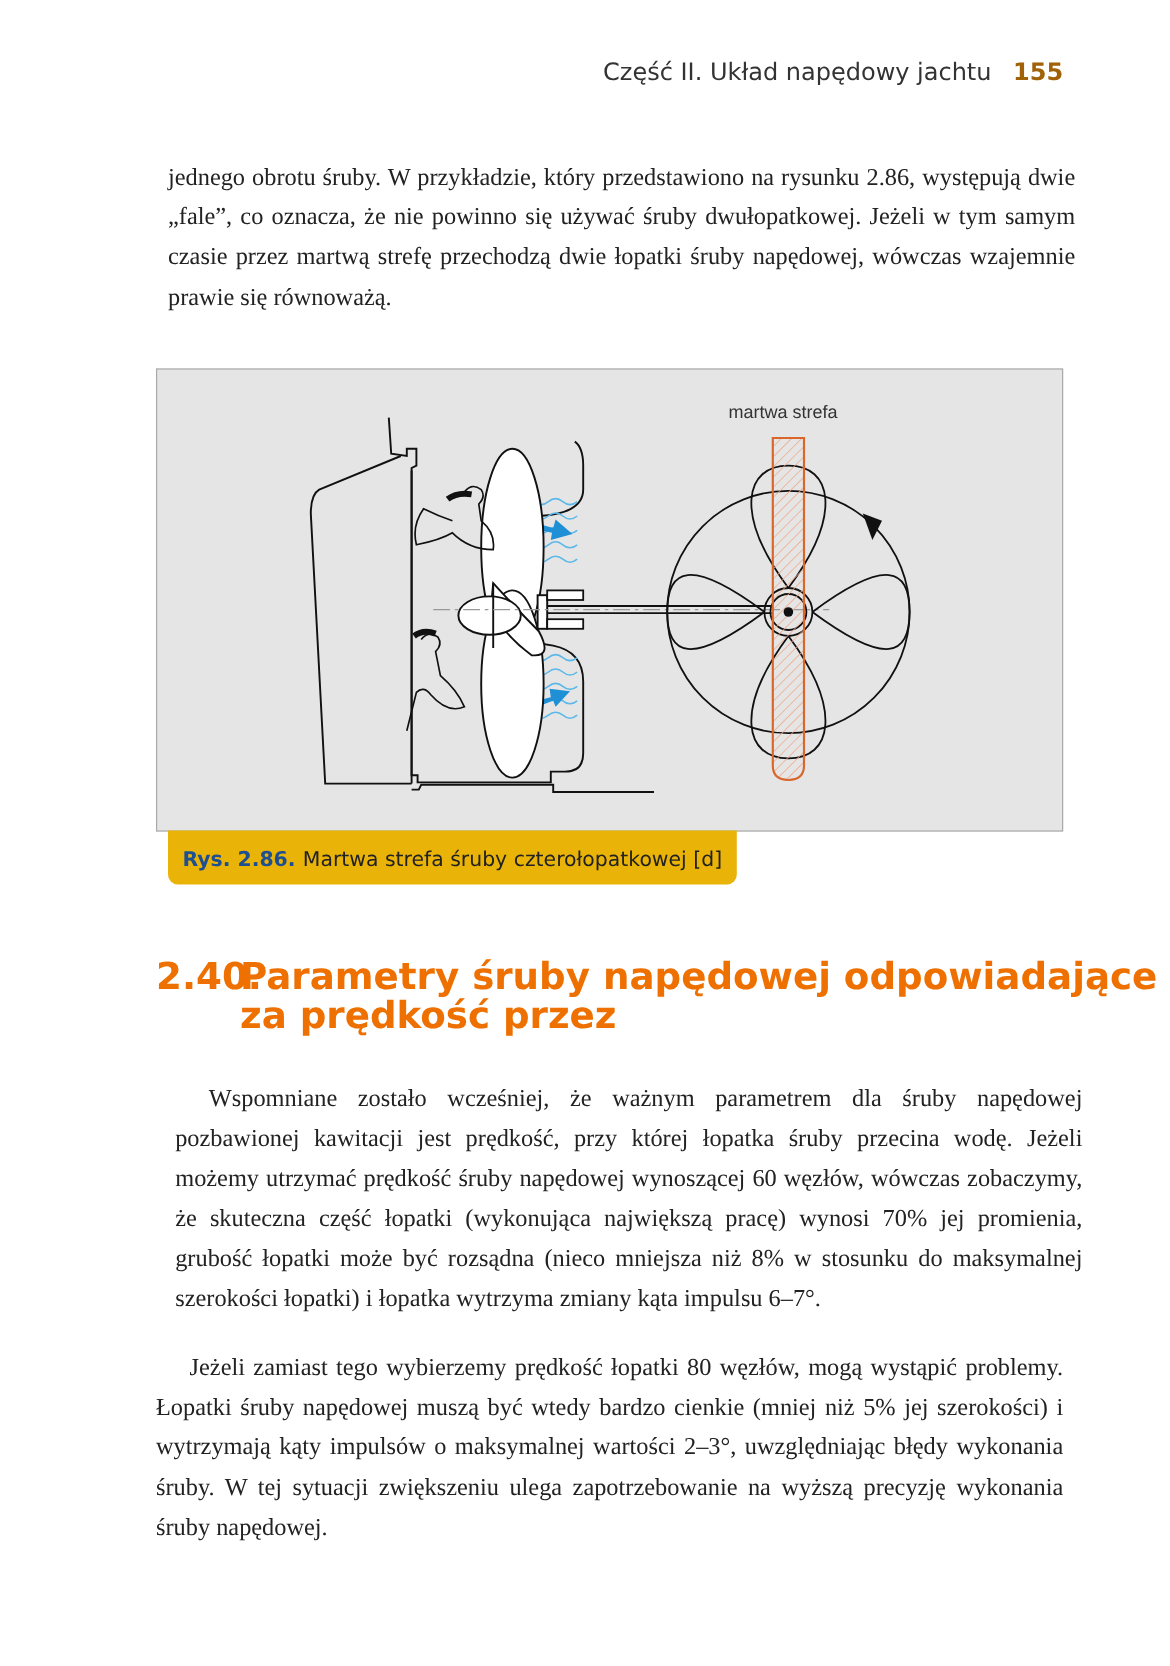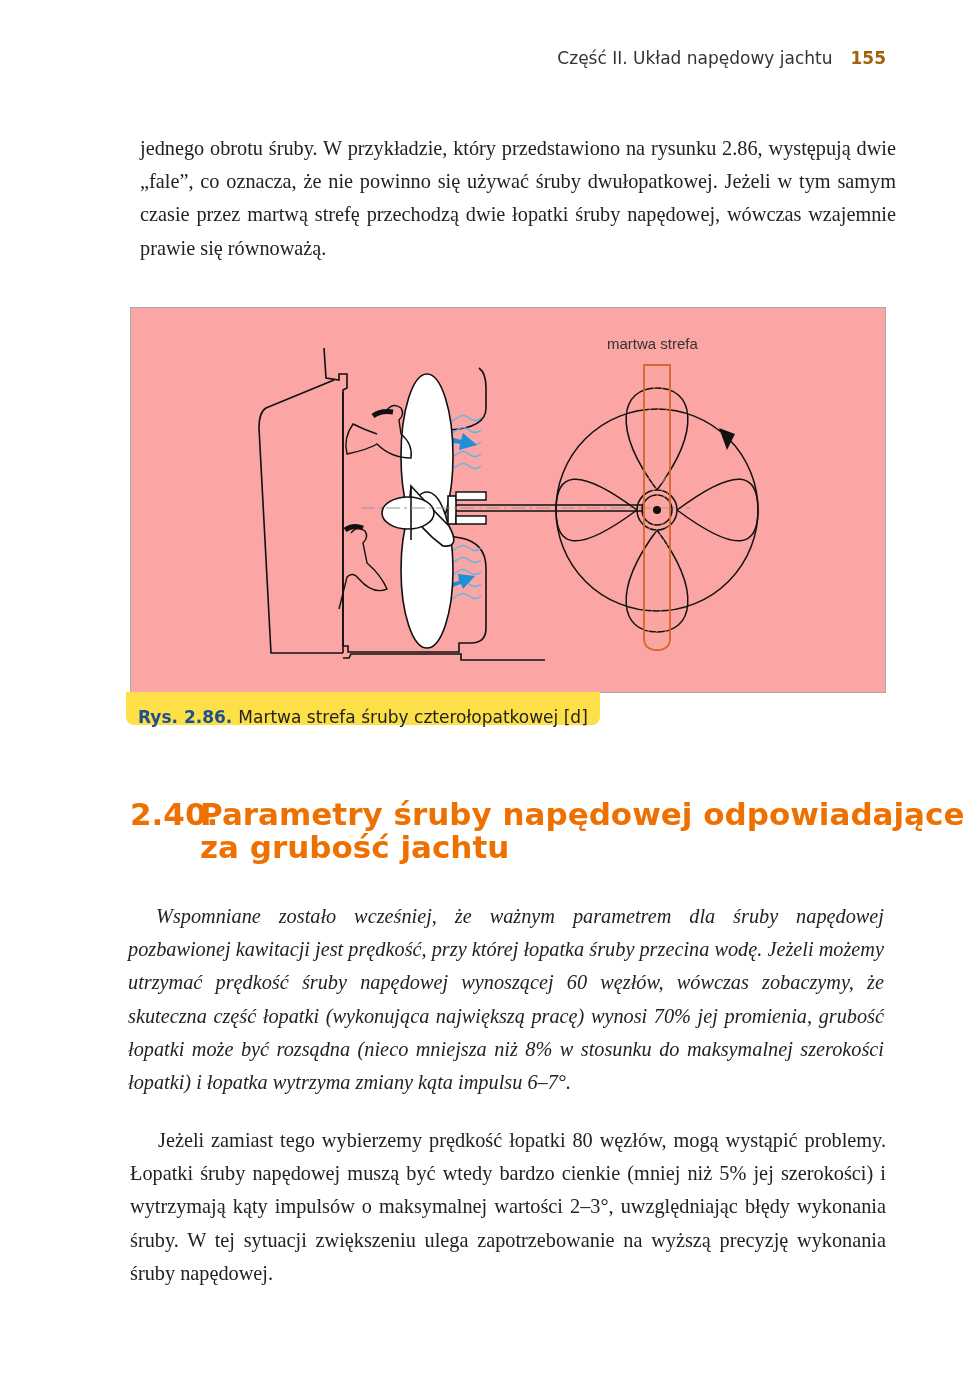--- a/index.html
+++ b/index.html
@@ -1,29 +1,29 @@
 <!DOCTYPE html>
 <html><head>
 <meta charset="utf-8">
 <style>
   html, body { margin:0; padding:0; background:#ffffff; }
   body { width:975px; height:1388px; position:relative; overflow:hidden; }
-  .running-head { position:absolute; top:48px; right:89px; font-family:"DejaVu Sans", sans-serif; font-size:17px; color:#333; display:flex; gap:18px; align-items:flex-end; }
+  .running-head { position:absolute; top:48px; right:89px; font-family:"DejaVu Sans", sans-serif; font-size:20px; color:#333; display:flex; gap:18px; align-items:flex-end; }
   .running-head .page-no { font-weight:bold; color:#a16207; }
   .body-text { font-family:"Liberation Serif", serif; color:#222; font-size:20.3px; line-height:33.2px; text-align:justify; }
   .para1 { position:absolute; top:132px; left:140px; width:756px; }
-  .figure-box { position:absolute; top:307px; left:130px; width:754px; height:384px; border:1.5px solid #aaaaaa; background:#fca5a5; }
+  .figure-box { position:absolute; top:307px; left:130px; width:754px; height:384px; border:1.5px solid #aaaaaa; background:#e5e5e5; }
   .figure-box svg { position:absolute; left:0; top:0; }
   .fig-label { position:absolute; left:476px; top:27px; font-family:"Liberation Sans", sans-serif; font-size:15px; color:#333; }
-  .caption { position:absolute; top:692px; left:126px; height:33px; padding:0 12px; background:#fde047; border-radius:0 0 8px 8px; font-family:"DejaVu Sans", sans-serif; font-size:17px; line-height:50px; color:#222; white-space:nowrap; }
+  .caption { position:absolute; top:692px; left:140px; height:45px; padding:0 12px; background:#eab308; border-radius:0 0 8px 8px; font-family:"DejaVu Sans", sans-serif; font-size:17px; line-height:50px; color:#222; white-space:nowrap; }
   .caption .fig-num { color:#1d4f91; font-weight:bold; margin-right:6px; }
   .section-heading { position:absolute; top:798px; left:130px; font-family:"DejaVu Sans", sans-serif; font-weight:bold; font-size:31px; line-height:33px; color:#ee7000; }
   .section-heading .num { display:inline-block; width:70px; }
   .section-heading .line2 { padding-left:70px; display:block; }
-  .para2 { position:absolute; top:900px; left:128px; width:756px;font-style:italic; }
+  .para2 { position:absolute; top:900px; left:146px; width:756px; }
   .para3 { position:absolute; top:1124px; left:130px; width:756px; }
   .indent { text-indent:28px; margin:0; }
 </style>
 </head>
 <body>
 
 <div class="running-head">
   <span>Część II. Układ napędowy jachtu</span>
   <span class="page-no">155</span>
 </div>
@@ -103,17 +103,17 @@
   </svg>
   <div class="fig-label">martwa strefa</div>
 </div>
 
 <div class="caption">
   <span class="fig-num">Rys. 2.86.</span><span>Martwa strefa śruby czterołopatkowej [d]</span>
 </div>
 
 <div class="section-heading">
   <span class="num">2.40.</span><span>Parametry śruby napędowej odpowiadające</span>
-  <span class="line2">za grubość jachtu</span>
+  <span class="line2">za prędkość przez</span>
 </div>
 
 <p class="body-text para2 indent">Wspomniane zostało wcześniej, że ważnym parametrem dla śruby napędowej pozbawionej kawitacji jest prędkość, przy której łopatka śruby przecina wodę. Jeżeli możemy utrzymać prędkość śruby napędowej wynoszącej 60 węzłów, wówczas zobaczymy, że skuteczna część łopatki (wykonująca największą pracę) wynosi 70% jej promienia, grubość łopatki może być rozsądna (nieco mniejsza niż 8% w stosunku do maksymalnej szerokości łopatki) i łopatka wytrzyma zmiany kąta impulsu 6–7°.</p>
 <p class="body-text para3 indent">Jeżeli zamiast tego wybierzemy prędkość łopatki 80 węzłów, mogą wystąpić problemy. Łopatki śruby napędowej muszą być wtedy bardzo cienkie (mniej niż 5% jej szerokości) i wytrzymają kąty impulsów o maksymalnej wartości 2–3°, uwzględniając błędy wykonania śruby. W tej sytuacji zwiększeniu ulega zapotrzebowanie na wyższą precyzję wykonania śruby napędowej.</p>
 
 </body></html>

